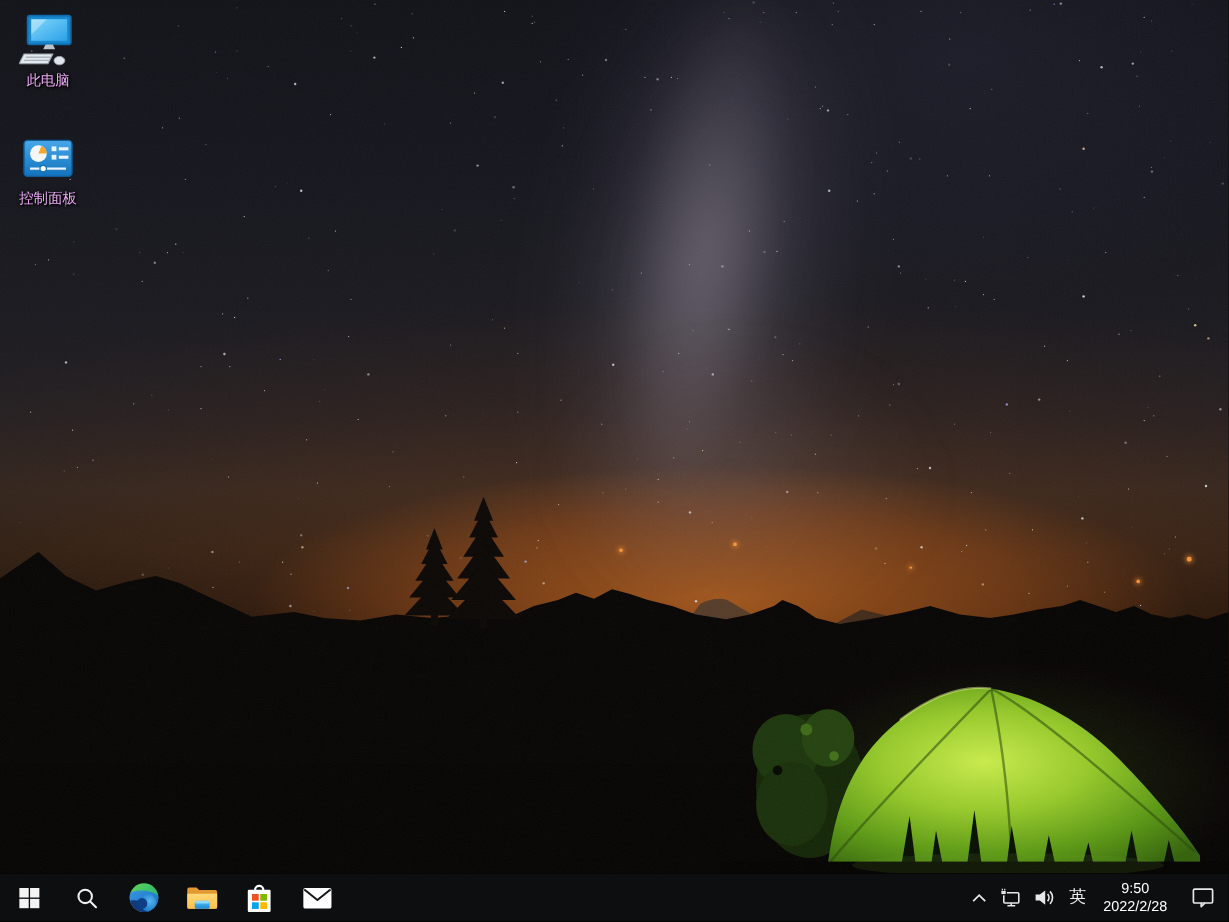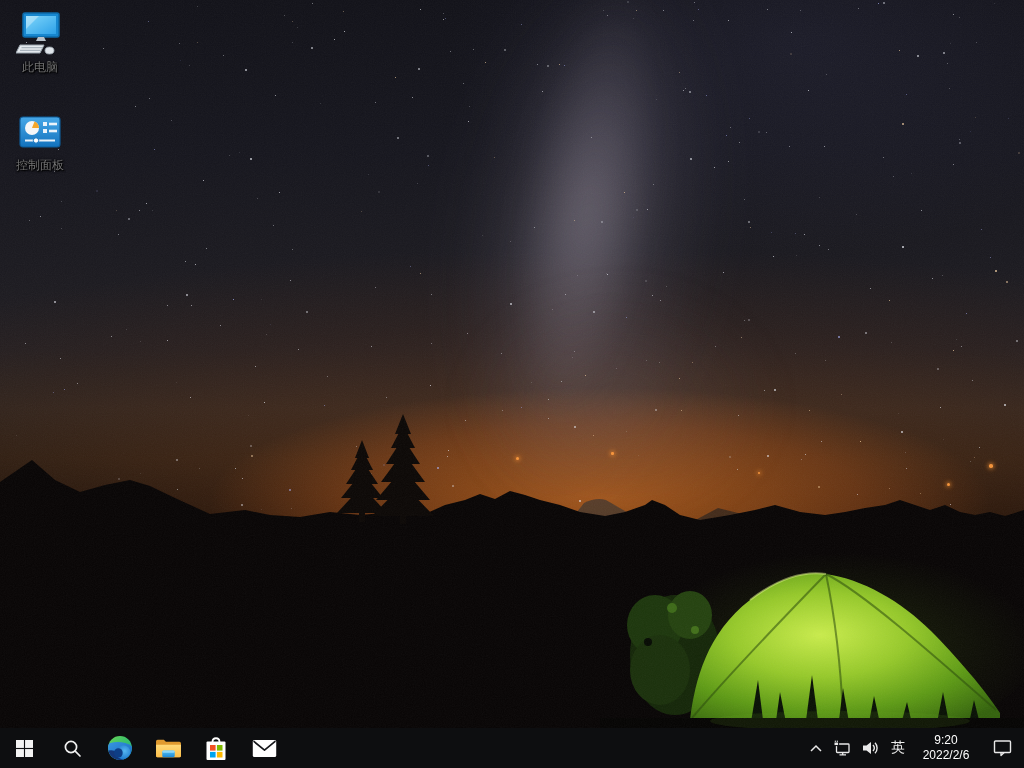--- a/index.html
+++ b/index.html
@@ -32,21 +32,21 @@
   .terrain, .tent-scene { position:absolute; pointer-events:none; }
   .terrain { left:0; top:400px; }
   .tent-scene { left:600px; top:530px; }
   .grain { position:absolute; inset:0; opacity:.055; pointer-events:none; }
 
   
   .icon-col { position:absolute; left:2px; top:6px; display:flex; flex-direction:column; }
   .desk-icon { width:76px; min-height:90px; margin-bottom:8px; display:flex; flex-direction:column;
                align-items:center; padding-top:4px; cursor:default; }
   .desk-icon .glyph { width:48px; height:48px; display:flex; align-items:center; justify-content:center; position:relative; }
-  .desk-icon .label { margin-top:2px; font-size:12px; line-height:1.3; color:#737373; text-align:center;
+  .desk-icon .label { margin-top:2px; font-size:12px; line-height:1.3; color:#f0abfc; text-align:center;
       text-shadow:0 1px 2px rgba(0,0,0,.95), 0 0 3px rgba(0,0,0,.85), 1px 1px 1px rgba(0,0,0,.9); }
   .shortcut-badge { position:absolute; left:1px; bottom:1px; width:14px; height:14px; }
 
   
   .taskbar { position:absolute; left:0; bottom:0; width:1024px; height:40px;
              background:rgba(13,14,17,.97); display:flex; align-items:stretch; z-index:30; }
   .tb-btn { width:48px; height:40px; display:flex; align-items:center; justify-content:center; cursor:pointer; }
   .tray { margin-left:auto; display:flex; align-items:stretch; }
   .tray-btn { display:flex; align-items:center; justify-content:center; cursor:pointer; color:#eee; }
   .w-chevron { width:24px; } .w-net { width:28px; } .w-vol { width:28px; }
@@ -626,22 +626,22 @@
         <svg width="17" height="16" viewBox="0 0 17 16">
           <polygon points="1,5.5 4.5,5.5 9,2 9,14 4.5,10.5 1,10.5" fill="#e8e8e8"></polygon>
           <path d="M11,5 A4.5,4.5 0 0 1 11,11" fill="none" stroke="#e8e8e8" stroke-width="1.4"></path>
           <path d="M13,2.8 A7.5,7.5 0 0 1 13,13.2" fill="none" stroke="#e8e8e8" stroke-width="1.4"></path>
         </svg>
       </div>
       <div class="tray-btn w-ime">
         <span>英</span>
       </div>
       <div class="tray-btn clock">
-        <div>9:20</div>
-        <div>2022/2/6</div>
+        <div>9:50</div>
+        <div>2022/2/28</div>
       </div>
       <div class="tray-btn action-center">
         <svg width="19" height="18" viewBox="0 0 19 18">
           <rect x="1.5" y="2" width="16" height="11.5" rx="1" fill="none" stroke="#e8e8e8" stroke-width="1.4"></rect>
           <path d="M8,13.5 L8,16.5 L11.2,13.5" fill="none" stroke="#e8e8e8" stroke-width="1.4" stroke-linejoin="round"></path>
         </svg>
       </div>
     </div>
   </div>
 

